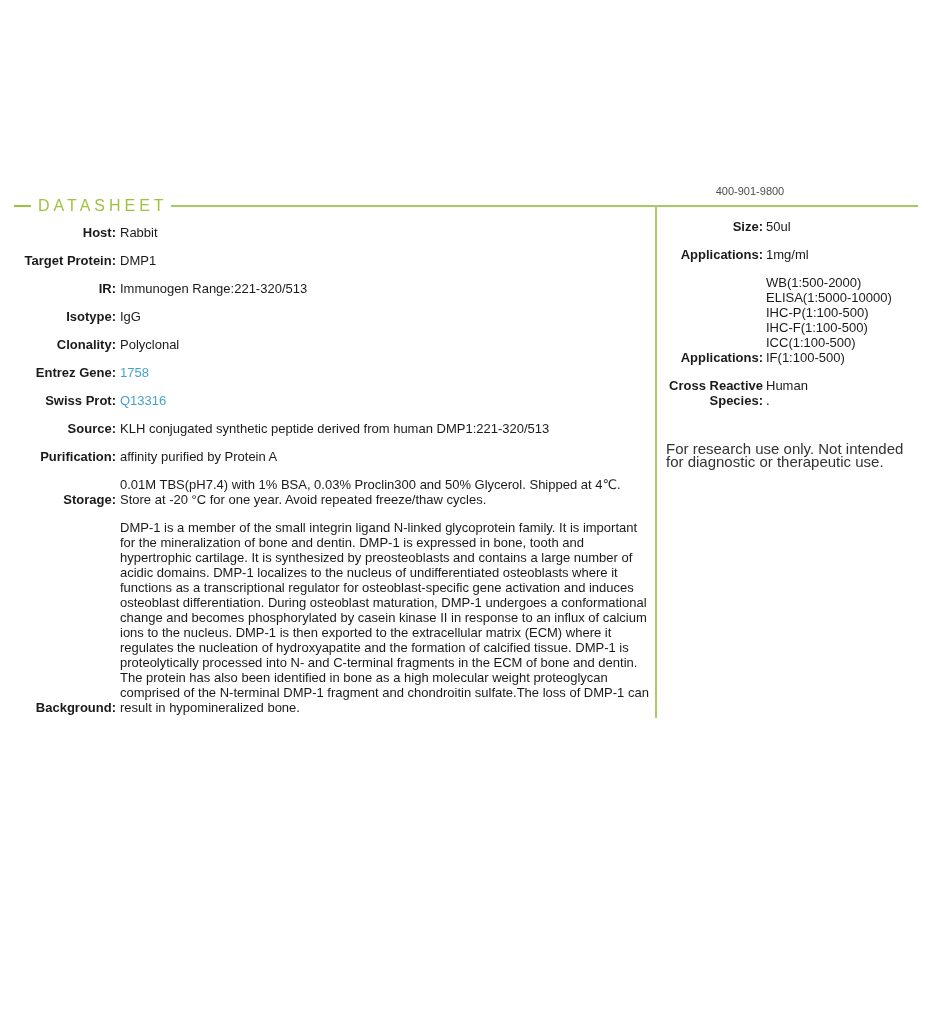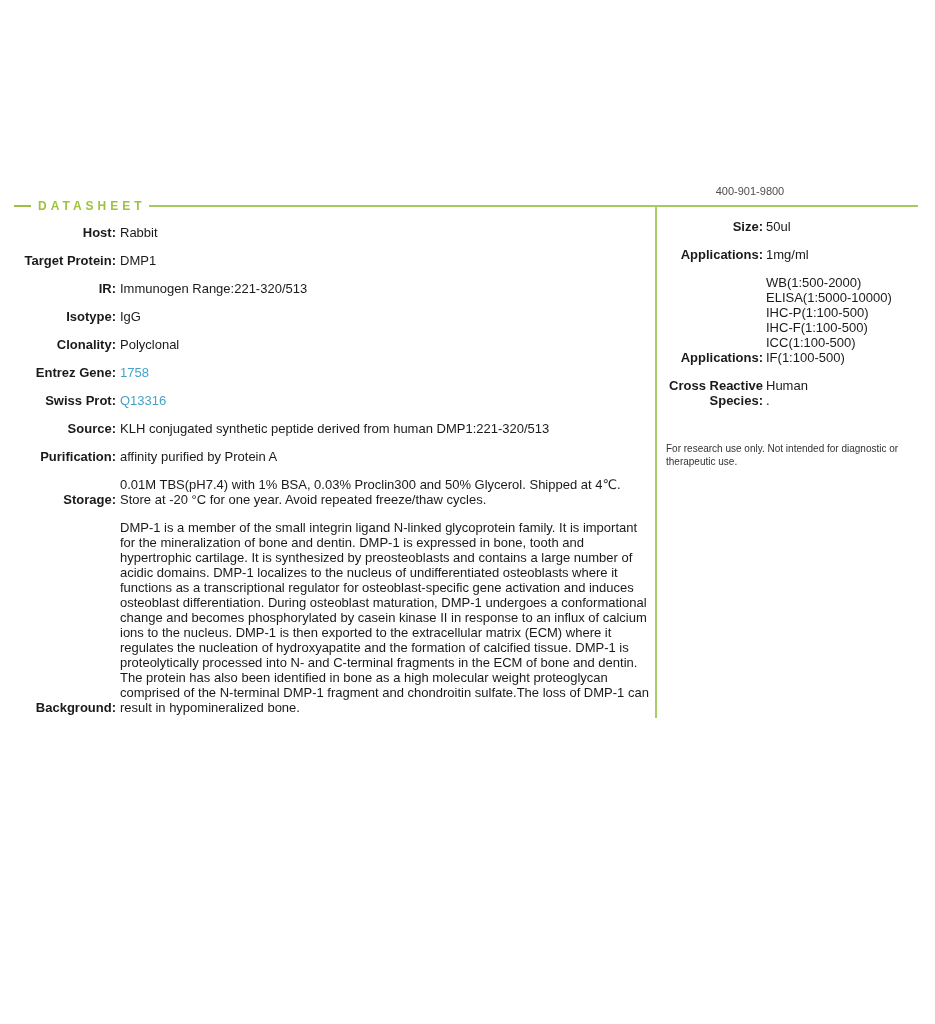--- a/index.html
+++ b/index.html
@@ -13,21 +13,21 @@
   }
   .page { position: relative; width: 935px; height: 800px; background: #fff; }
 
   
   .header {
     position: absolute; left: 14px; top: 198px; width: 904px;
     display: flex; align-items: center;
   }
   .header .dash { width: 17px; height: 2px; background: #9dc23e; margin-right: 7px; flex: 0 0 auto; }
   .header .title {
-    color: #9dc23e; font-size: 12px; font-weight: 700;
+    color: #9dc23e; font-size: 16px; font-weight: 400;
     letter-spacing: 4px; line-height: 16px; white-space: nowrap;
   }
   .header .rule { flex: 1 1 auto; height: 2px; background: #a6ca5f; margin-left: 3px; }
 
   .phone {
     position: absolute; left: 690px; top: 185px; width: 120px;
     text-align: center; font-size: 11px; color: #4d4d4d; line-height: 13px;
   }
 
   .divider {
@@ -41,21 +41,21 @@
   .col-right { left: 666px; top: 219px; width: 256px; }
   .row { display: flex; margin-bottom: 13px; align-items: flex-end; }
   .lab { font-weight: bold; text-align: right; white-space: normal; }
   .col-left  .lab { flex: 0 0 96px; margin-right: 4px; }
   .col-right .lab { flex: 0 0 97px; margin-right: 3px; }
   .val { flex: 1 1 auto; min-width: 0; }
   .val.link { color: #46a3c8; cursor: pointer; }
 
   .disclaimer {
     position: absolute; left: 666px; top: 442px; width: 258px;
-    font-size: 10px; line-height: 13px; color: #333333;
+    font-size: 15px; line-height: 13px; color: #333333;
   }
 </style>
 </head>
 <body>
 
 <div class="page">
 
   <div class="phone">400-901-9800</div>
 
   <div class="header">

